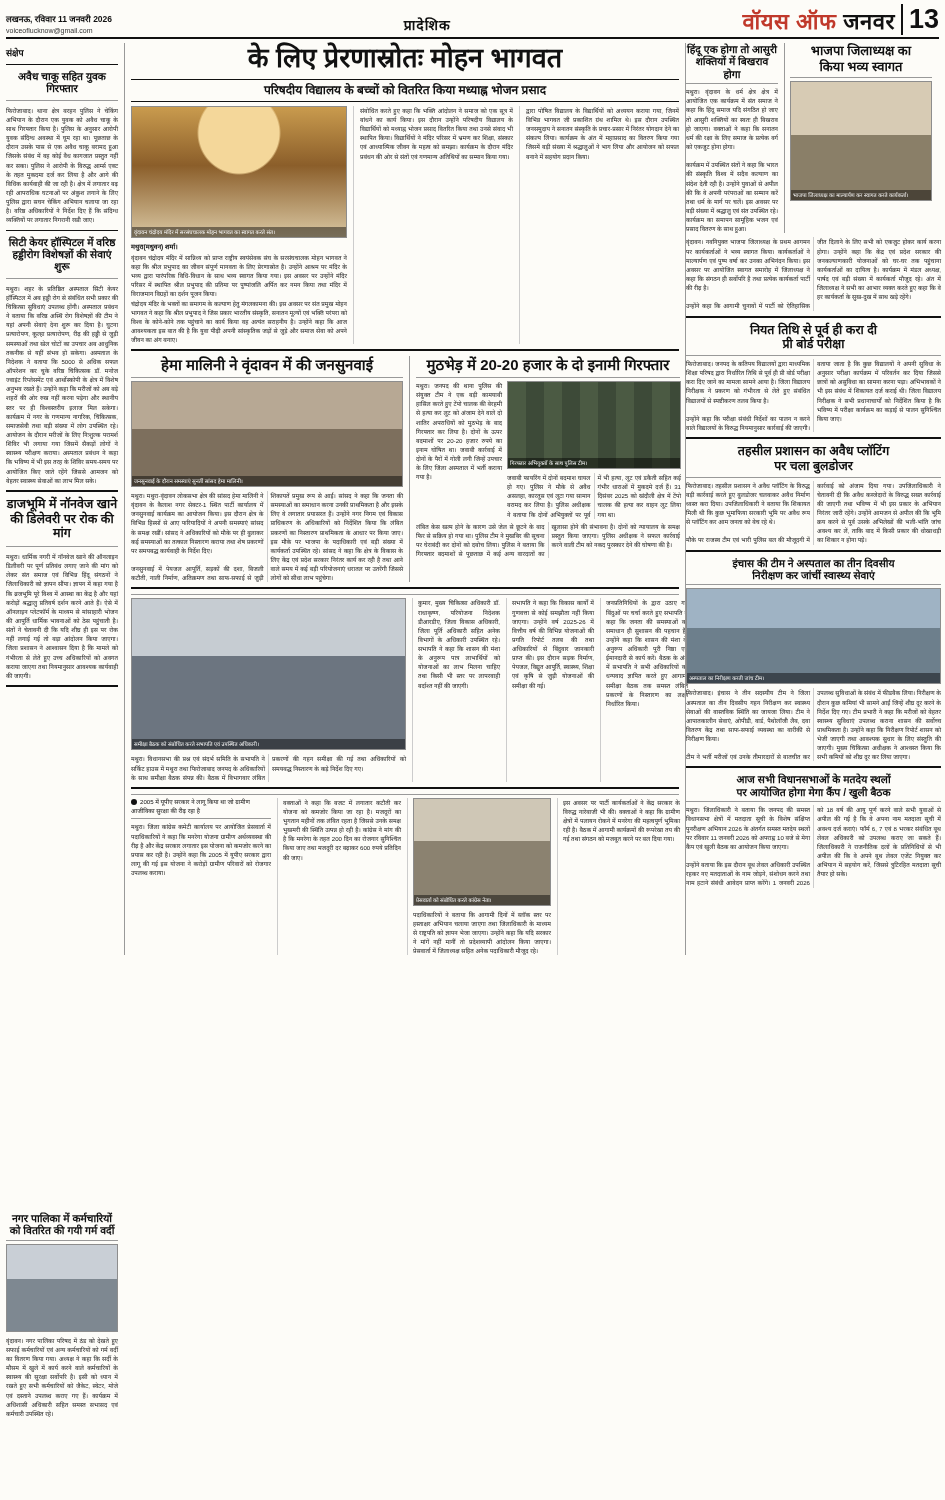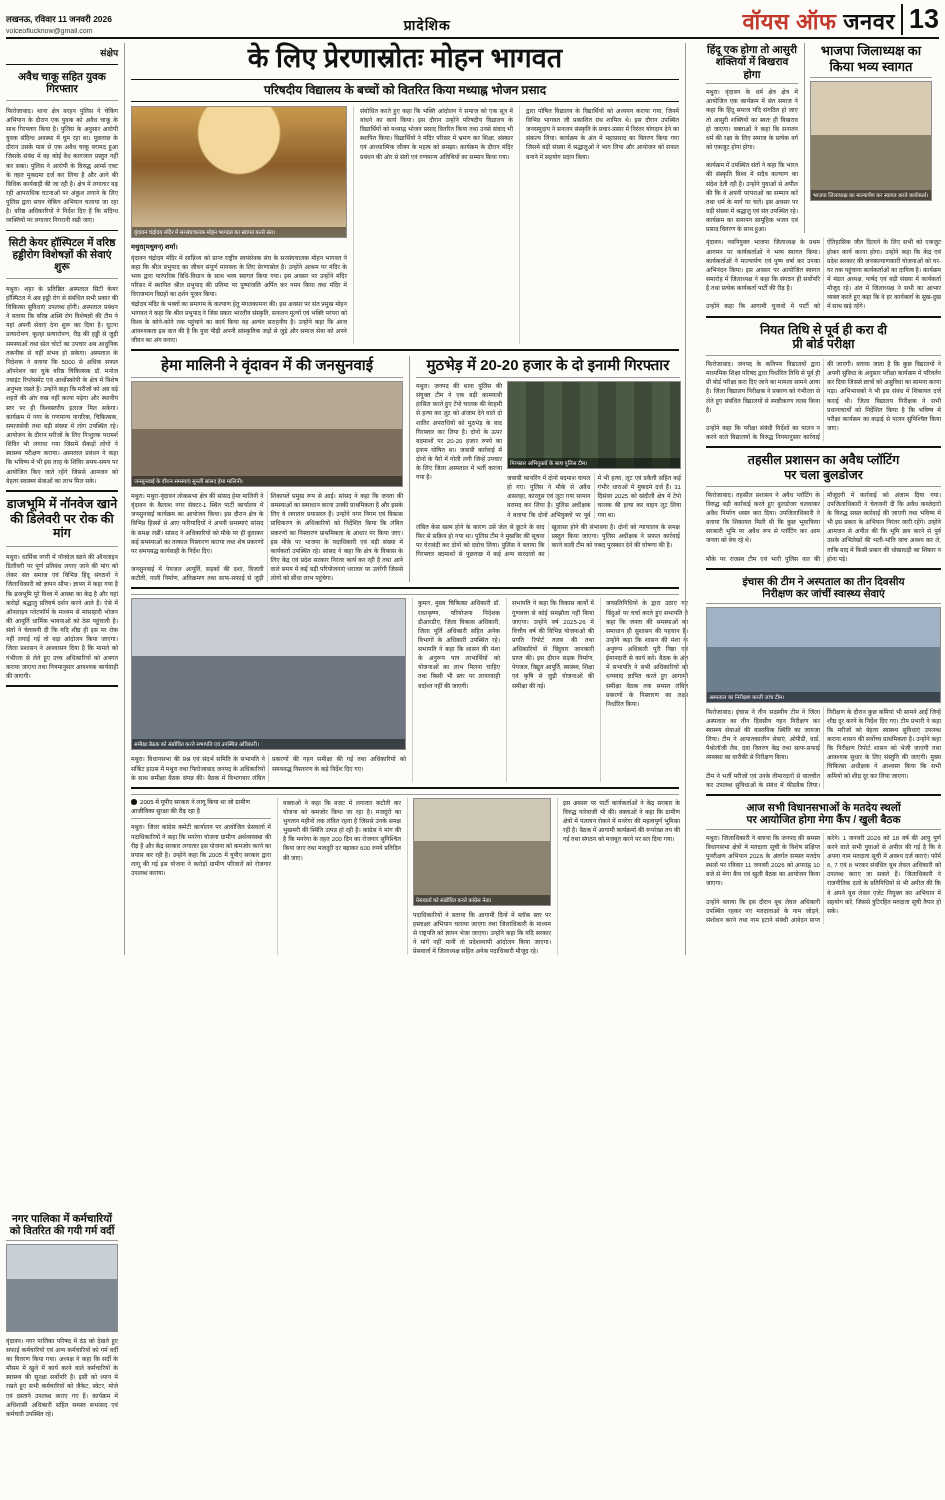--- a/index.html
+++ b/index.html
@@ -74,21 +74,21 @@
       linear-gradient(180deg,#c9cfd6 0 40%, #7e8891 40% 100%),
       radial-gradient(circle at 35% 62%, #e3e8ec 0 24px, transparent 25px); }
   .ph-welcome { background:
       linear-gradient(180deg,#d7cbb4 0 45%, #8a7f68 45% 100%),
       radial-gradient(circle at 50% 52%, #efe6d3 0 30px, transparent 31px); }
 
   .bullet-note { font-size:6.1px; line-height:1.45; }
   .bullet-note .dot { display:inline-block; width:6px; height:6px; background:#111;
     border-radius:50%; margin-right:3px; vertical-align:middle; }
 
-  .sidebar-head { font-weight:bold; font-size:9px; text-align:right; margin:3px 0; }
+  .sidebar-head { font-weight:bold; font-size:9px; text-align:left; margin:3px 0; }
   .boxhead { font-weight:bold; font-size:13px; text-align:center; line-height:1.2; }
 </style>
 </head>
 <body>
 
 <div class="page">
 
   <div class="masthead">
     <div class="mast-left">
       <div class="dateline">लखनऊ, रविवार 11 जनवरी 2026</div>
@@ -229,33 +229,33 @@
             </div>
             <div class="body" style="margin-top:4px;">पदाधिकारियों ने बताया कि आगामी दिनों में ब्लॉक स्तर पर हस्ताक्षर अभियान चलाया जाएगा तथा जिलाधिकारी के माध्यम से राष्ट्रपति को ज्ञापन भेजा जाएगा। उन्होंने कहा कि यदि सरकार ने मांगें नहीं मानीं तो प्रदेशव्यापी आंदोलन किया जाएगा। प्रेसवार्ता में जिलाध्यक्ष सहित अनेक पदाधिकारी मौजूद रहे।</div>
           </div>
           <div style="width:123px; flex:none; border-left:1px solid #ccc; padding-left:5px;">
             <div class="body">इस अवसर पर पार्टी कार्यकर्ताओं ने केंद्र सरकार के विरुद्ध नारेबाजी भी की। वक्ताओं ने कहा कि ग्रामीण क्षेत्रों में पलायन रोकने में मनरेगा की महत्वपूर्ण भूमिका रही है। बैठक में आगामी कार्यक्रमों की रूपरेखा तय की गई तथा संगठन को मजबूत करने पर बल दिया गया।</div>
           </div>
         </div>
       </div>
     </div>
 
-    <div class="col-right vrule" style="padding-left:20px;">
+    <div class="col-right vrule" style="padding-left:0;">
 
       <div style="display:flex; gap:6px;">
         <div style="width:92px; flex:none;">
           <div class="hl xs">हिंदू एक होगा तो आसुरी</div>
           <div class="hl xs">शक्तियों में बिखराव होगा</div>
           <div class="rule thin" style="margin:3px 0;"></div>
           <div class="body" style="white-space:pre-line;">मथुरा। वृंदावन के धर्म क्षेत्र क्षेत्र में आयोजित एक कार्यक्रम में संत समाज ने कहा कि हिंदू समाज यदि संगठित हो जाए तो आसुरी शक्तियों का स्वतः ही बिखराव हो जाएगा। वक्ताओं ने कहा कि सनातन धर्म की रक्षा के लिए समाज के प्रत्येक वर्ग को एकजुट होना होगा।
 
 कार्यक्रम में उपस्थित संतों ने कहा कि भारत की संस्कृति विश्व में सदैव कल्याण का संदेश देती रही है। उन्होंने युवाओं से अपील की कि वे अपनी परंपराओं का सम्मान करें तथा धर्म के मार्ग पर चलें। इस अवसर पर बड़ी संख्या में श्रद्धालु एवं संत उपस्थित रहे। कार्यक्रम का समापन सामूहिक भजन एवं प्रसाद वितरण के साथ हुआ।</div>
         </div>
 
-        <div style="width:128px; flex:none; border-left:1px solid #999; padding-left:5px;">
+        <div style="width:148px; flex:none; border-left:1px solid #999; padding-left:5px;">
           <div class="boxhead">भाजपा जिलाध्यक्ष का</div>
           <div class="boxhead">किया भव्य स्वागत</div>
           <div class="rule thin" style="margin:3px 0;"></div>
           <div class="photo ph-welcome" style="height:120px;">
             <div class="cap">भाजपा जिलाध्यक्ष का माल्यार्पण कर स्वागत करते कार्यकर्ता।</div>
           </div>
         </div>
       </div>
 
       <div class="body cols2" style="margin-top:4px; white-space:pre-line;">वृंदावन। नवनियुक्त भाजपा जिलाध्यक्ष के प्रथम आगमन पर कार्यकर्ताओं ने भव्य स्वागत किया। कार्यकर्ताओं ने माल्यार्पण एवं पुष्प वर्षा कर उनका अभिनंदन किया। इस अवसर पर आयोजित स्वागत समारोह में जिलाध्यक्ष ने कहा कि संगठन ही सर्वोपरि है तथा प्रत्येक कार्यकर्ता पार्टी की रीढ़ है।

